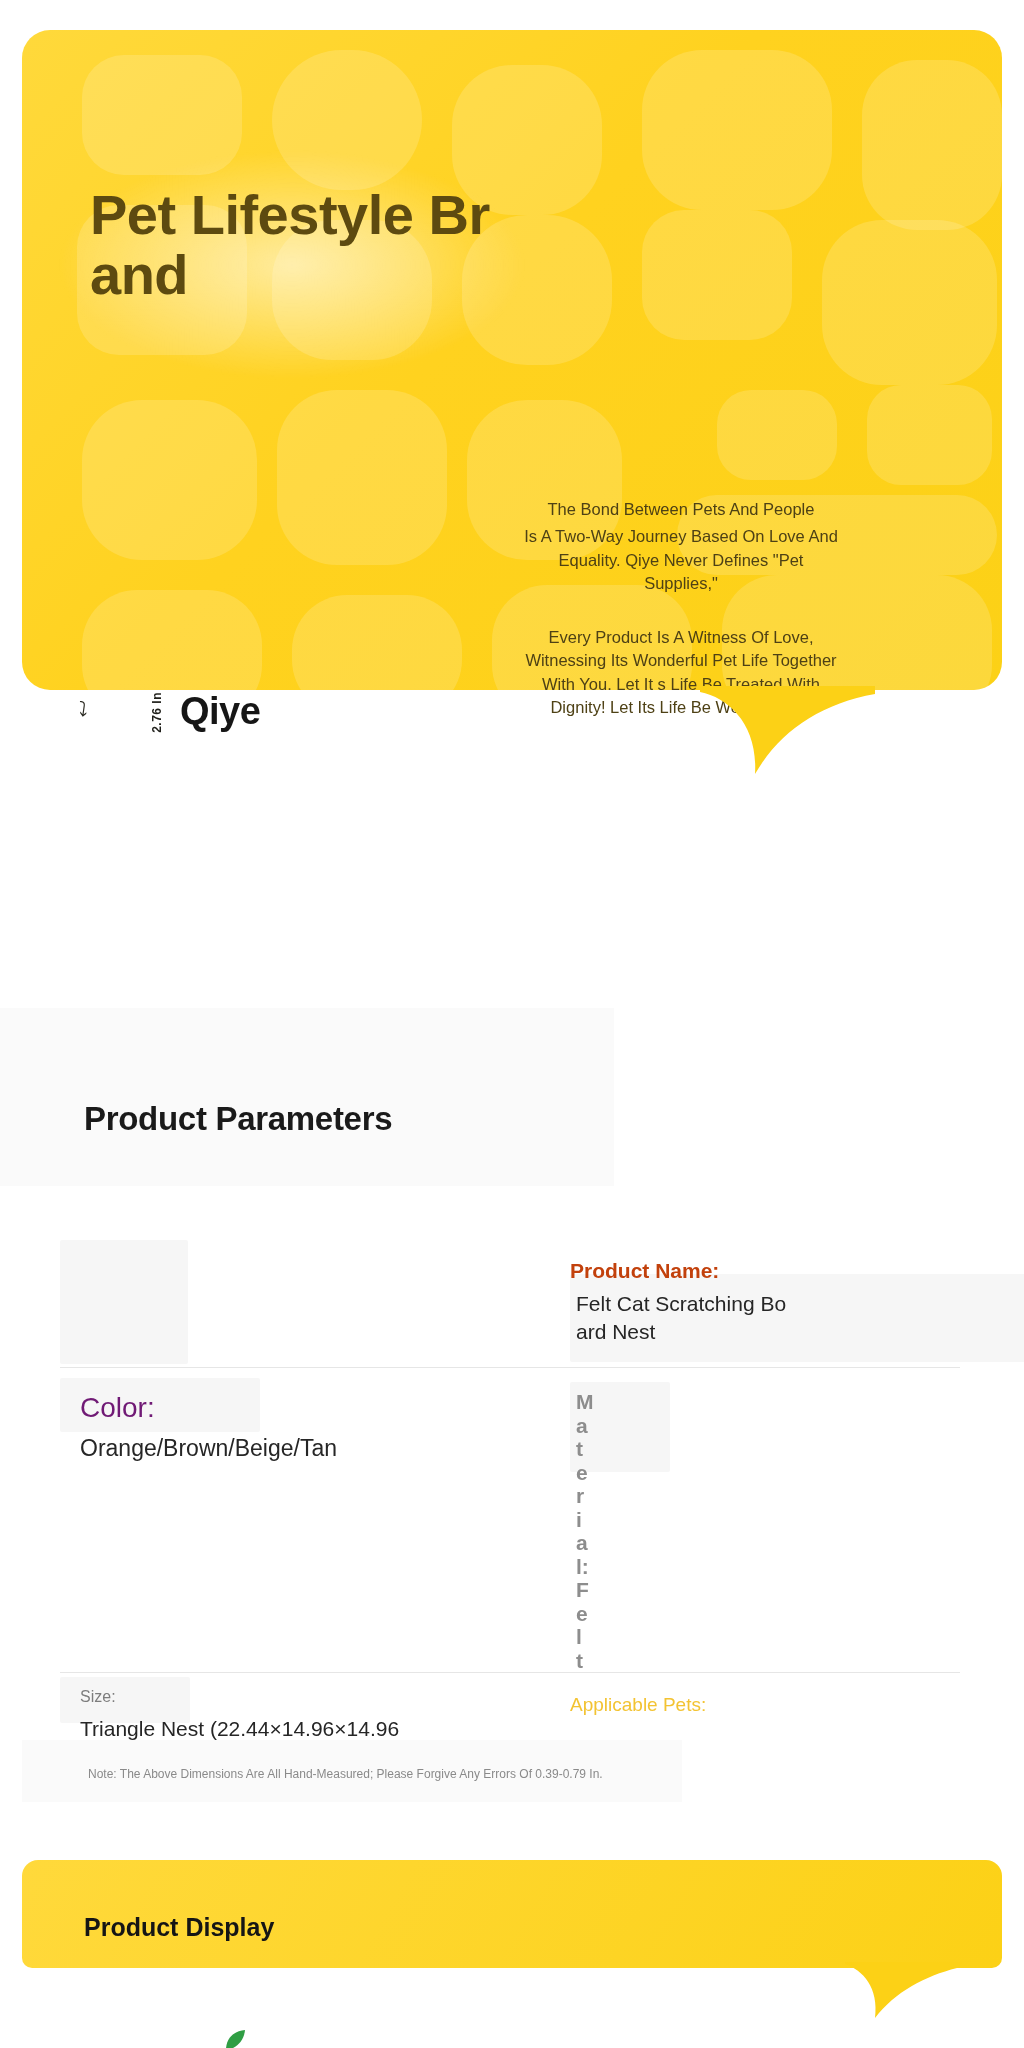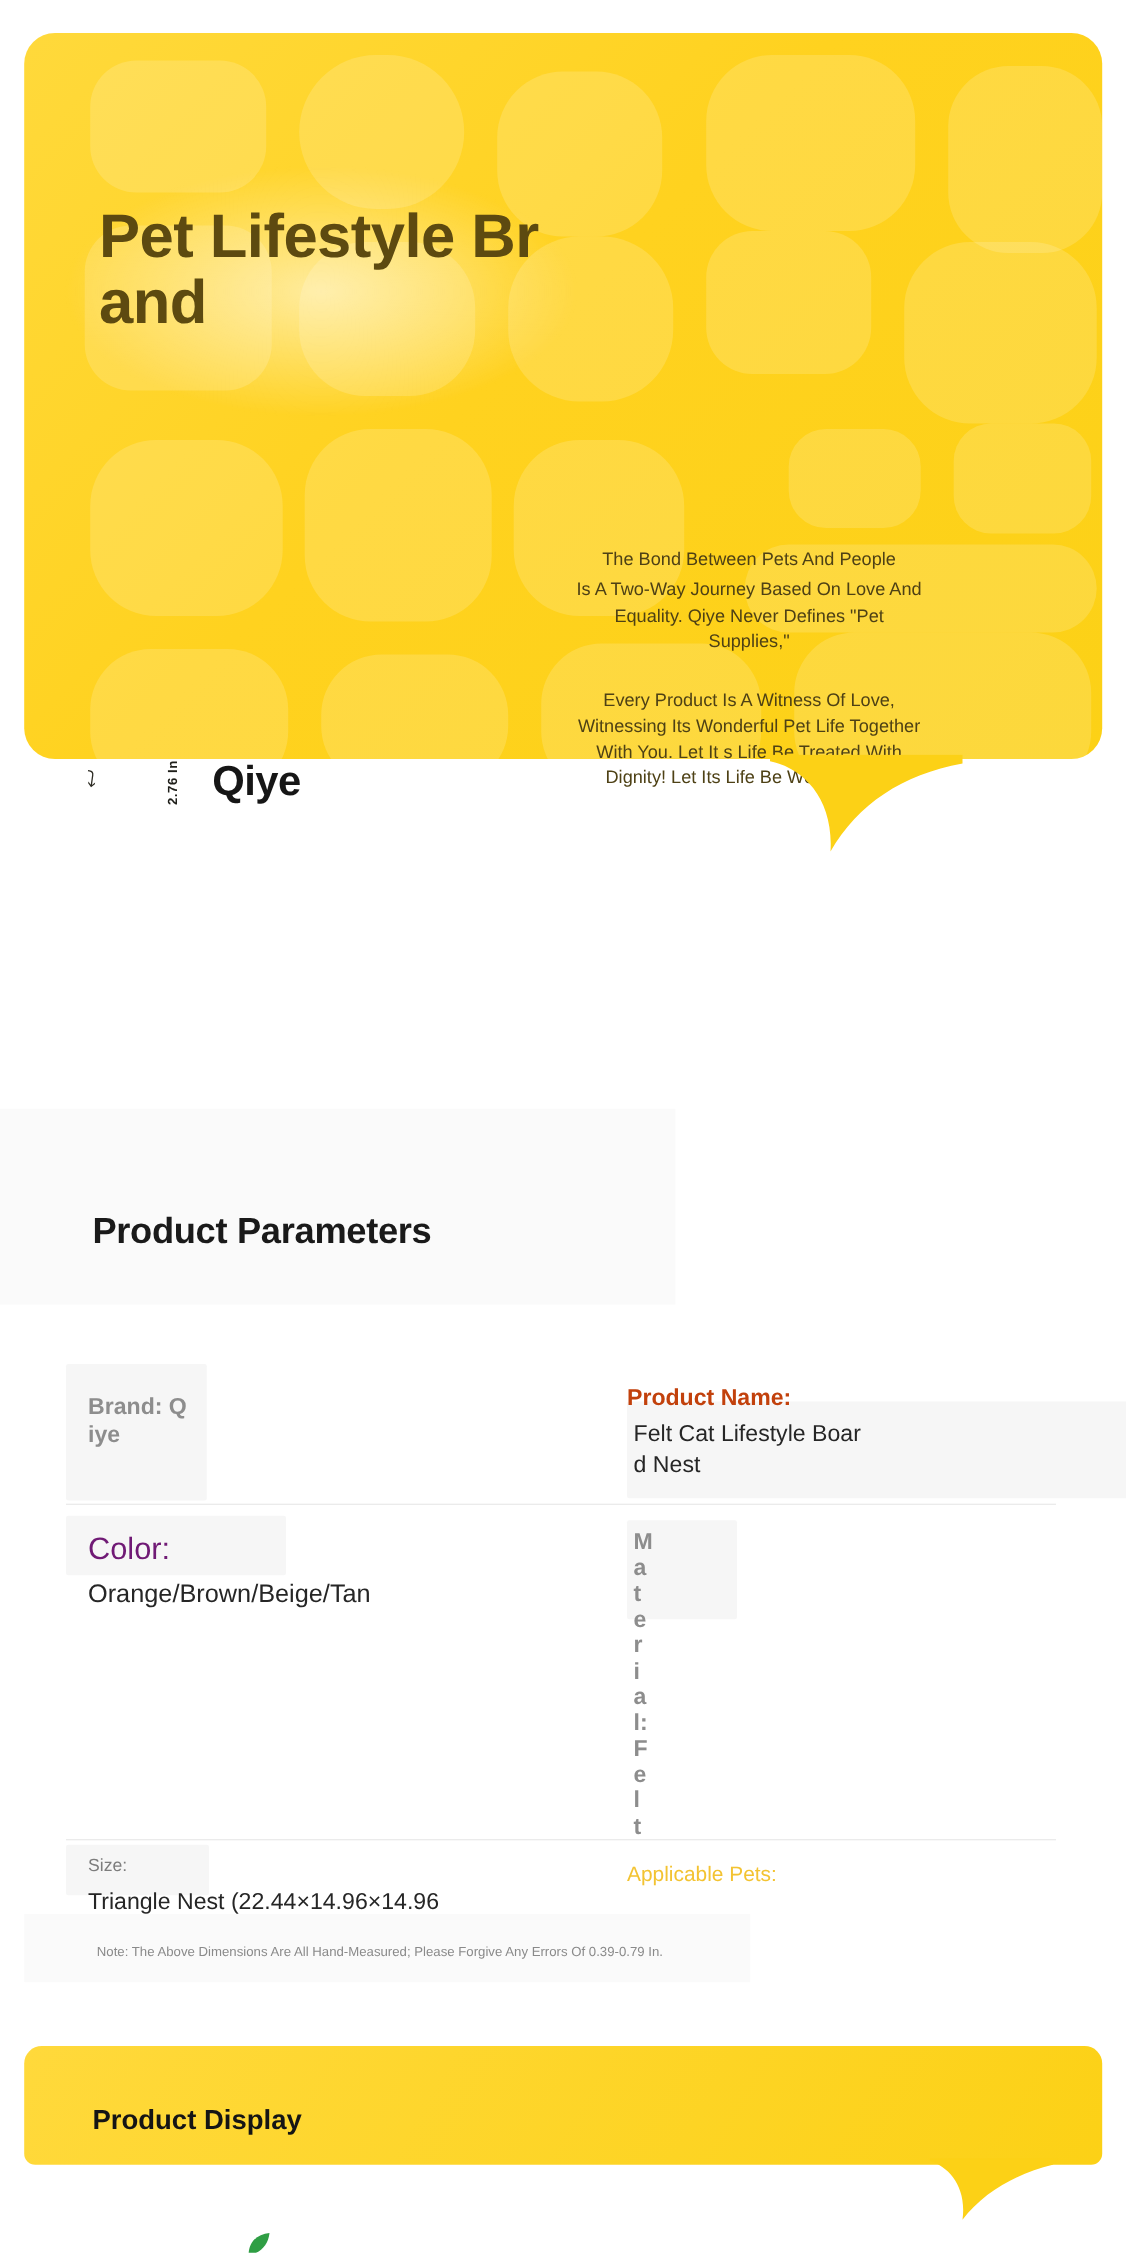--- a/index.html
+++ b/index.html
@@ -87,22 +87,22 @@
     text-align: center;
   }
   .hero-body p { margin-bottom: 4px; }
   .hero-body .gap { height: 26px; }
 
   .brand-row {
     position: absolute;
     left: 150px;
     top: 690px;
     display: flex;
-    align-items: center;
-    gap: 29px;
+    align-items: flex-end;
+    gap: 16px;
   }
   .brand-mark {
     position: absolute;
     left: 78px;
     top: 700px;
     width: 20px;
     height: 18px;
     color: #2b2a22;
     font-size: 20px;
     line-height: 1;
@@ -311,26 +311,25 @@
   </div>
 
   <div class="params-bg"></div>
   <div class="params-title">Product Parameters</div>
 
   <div class="param-table">
 
     <div class="param-row">
       <div class="param-cell left">
         <div class="cell-bg r1-left-bg"></div>
-        <div class="lbl r1-left-lbl">Brand: Qiye</div>
       </div>
       <div class="param-cell right">
         <div class="cell-bg r1-right-bg"></div>
         <div class="lbl r1-right-lbl">Product Name:</div>
-        <div class="val r1-right-val">Felt Cat Lifestyle Board Nest</div>
+        <div class="val r1-right-val">Felt Cat Scratching Board Nest</div>
       </div>
     </div>
 
     <div class="param-row">
       <div class="param-cell left">
         <div class="cell-bg r2-left-bg"></div>
         <div class="lbl r2-left-lbl">Color:</div>
         <div class="val r2-left-val">Orange/Brown/Beige/Tan</div>
       </div>
       <div class="param-cell right">

